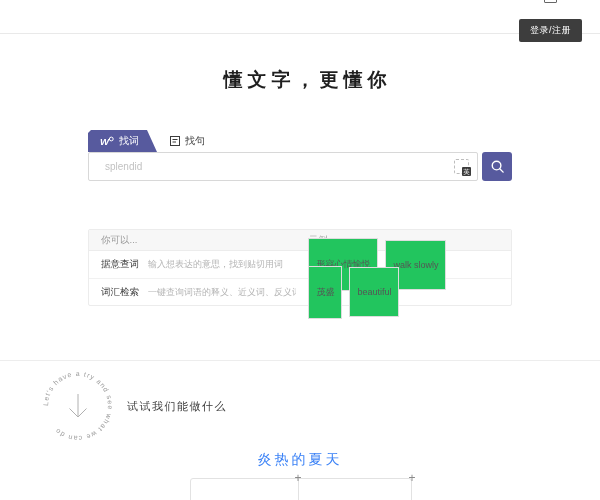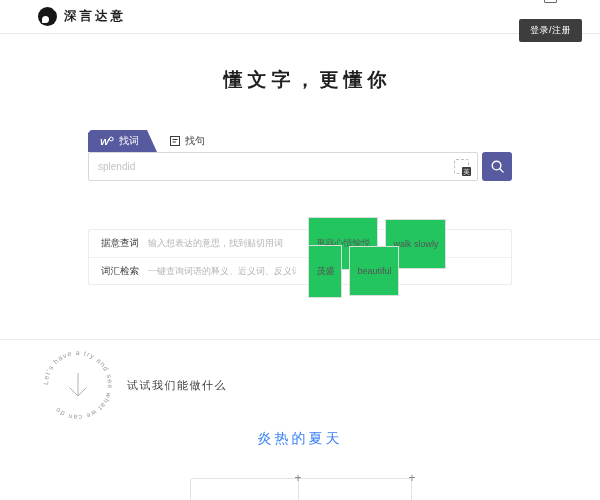--- a/index.html
+++ b/index.html
@@ -24,21 +24,21 @@
   
   .search-wrap { width:424px; margin:37px auto 0; }
   .tabs { display:flex; align-items:flex-end; }
   .tab { height:22px; display:flex; align-items:center; gap:5px; font-size:10px; cursor:pointer; }
   .tab.active { background:var(--accent,#575a9e); color:#fff; padding:0 18px 0 12px;
                 clip-path:polygon(0 100%,0 3px,3px 0,calc(100% - 10px) 0,100% 100%); }
   .tab.inactive { color:#3c3c3c; padding:0 13px; }
   .tab svg { display:block; }
   .search-row { display:flex; gap:4px; }
   .input-wrap { position:relative; flex:1; }
-  .search-input { width:100%; height:29px; border:1px solid #d8d8d8; border-radius:2px; padding:0 34px 0 9px; font-size:10px; color:#333; outline:none; font-family:"Liberation Sans",sans-serif; }
+  .search-input { width:100%; height:29px; border:1px solid #d8d8d8; border-radius:2px; padding:0 34px 0 16px; font-size:10px; color:#333; outline:none; font-family:"Liberation Sans",sans-serif; }
   .search-input::placeholder { color:#c2c2c2; }
   .lang-toggle { position:absolute; right:9px; top:7px; width:15px; height:15px; border:1px dashed #bdbdbd; border-radius:2px; cursor:pointer; }
   .lang-badge { position:absolute; right:-3px; bottom:-3px; min-width:9px; height:9px; background:#3c3c3c; color:#fff; font-size:6.5px; line-height:9px; text-align:center; border-radius:1px; padding:0 1px; }
   .search-btn { width:30px; height:29px; background:var(--accent,#575a9e); border:none; border-radius:3px; display:flex; align-items:center; justify-content:center; cursor:pointer; flex:none; }
 
   
   .help-table { width:424px; margin:48px auto 0; border:1px solid #ececec; border-radius:2px; font-size:9.5px; }
   .t-row { display:flex; align-items:center; }
   .t-head { background:#f7f7f7; color:#999; height:21px; border-bottom:1px solid #ececec; }
   .col1 { width:52%; padding:0 12px; display:flex; align-items:center; gap:9px; }
@@ -62,24 +62,20 @@
   .cards { position:absolute; left:190px; top:478px; width:222px; height:40px; border:1px solid #e2e2e2; border-radius:3px 3px 0 0; }
   .card-div { position:absolute; left:107px; top:0; bottom:0; width:1px; background:#e2e2e2; }
   .plus { position:absolute; top:-7px; color:#8a8a8a; font-size:12px; line-height:1; font-weight:400; }
   .plus.p1 { left:107px; transform:translateX(-50%); }
   .plus.p2 { right:-1px; transform:translateX(50%); }
 </style>
 </head>
 <body>
 
 <header class="topbar">
-  <div class="brand">
-    <span class="logo"></span>
-    <span class="brand-name">深言达意</span>
-  </div>
   <div class="top-right">
     <span class="win-icon"></span>
     <button class="login-btn">登录/注册</button>
   </div>
 </header>
 
 <h1 class="hero">懂文字，更懂你</h1>
 
 <div class="search-wrap">
   <div class="tabs">
@@ -109,20 +105,24 @@
     <button class="search-btn">
       <svg width="15" height="15" viewBox="0 0 16 16">
         <circle cx="7" cy="7" r="4.6" fill="none" stroke="#fff" stroke-width="1.5"></circle>
         <line x1="10.4" y1="10.4" x2="14" y2="14" stroke="#fff" stroke-width="1.5" stroke-linecap="round"></line>
       </svg>
     </button>
   </div>
 </div>
 
 <div class="help-table">
+  <div class="t-row t-head">
+    <div class="col1">你可以...</div>
+    <div class="col2">示例</div>
+  </div>
   <div class="t-body">
     <div class="t-row">
       <div class="col1">
         <span class="feature">据意查词</span>
         <span class="desc">输入想表达的意思，找到贴切用词</span>
       </div>
       <div class="col2">
         <span class="tag">形容心情愉悦</span>
         <span class="tag">walk slowly</span>
       </div>

